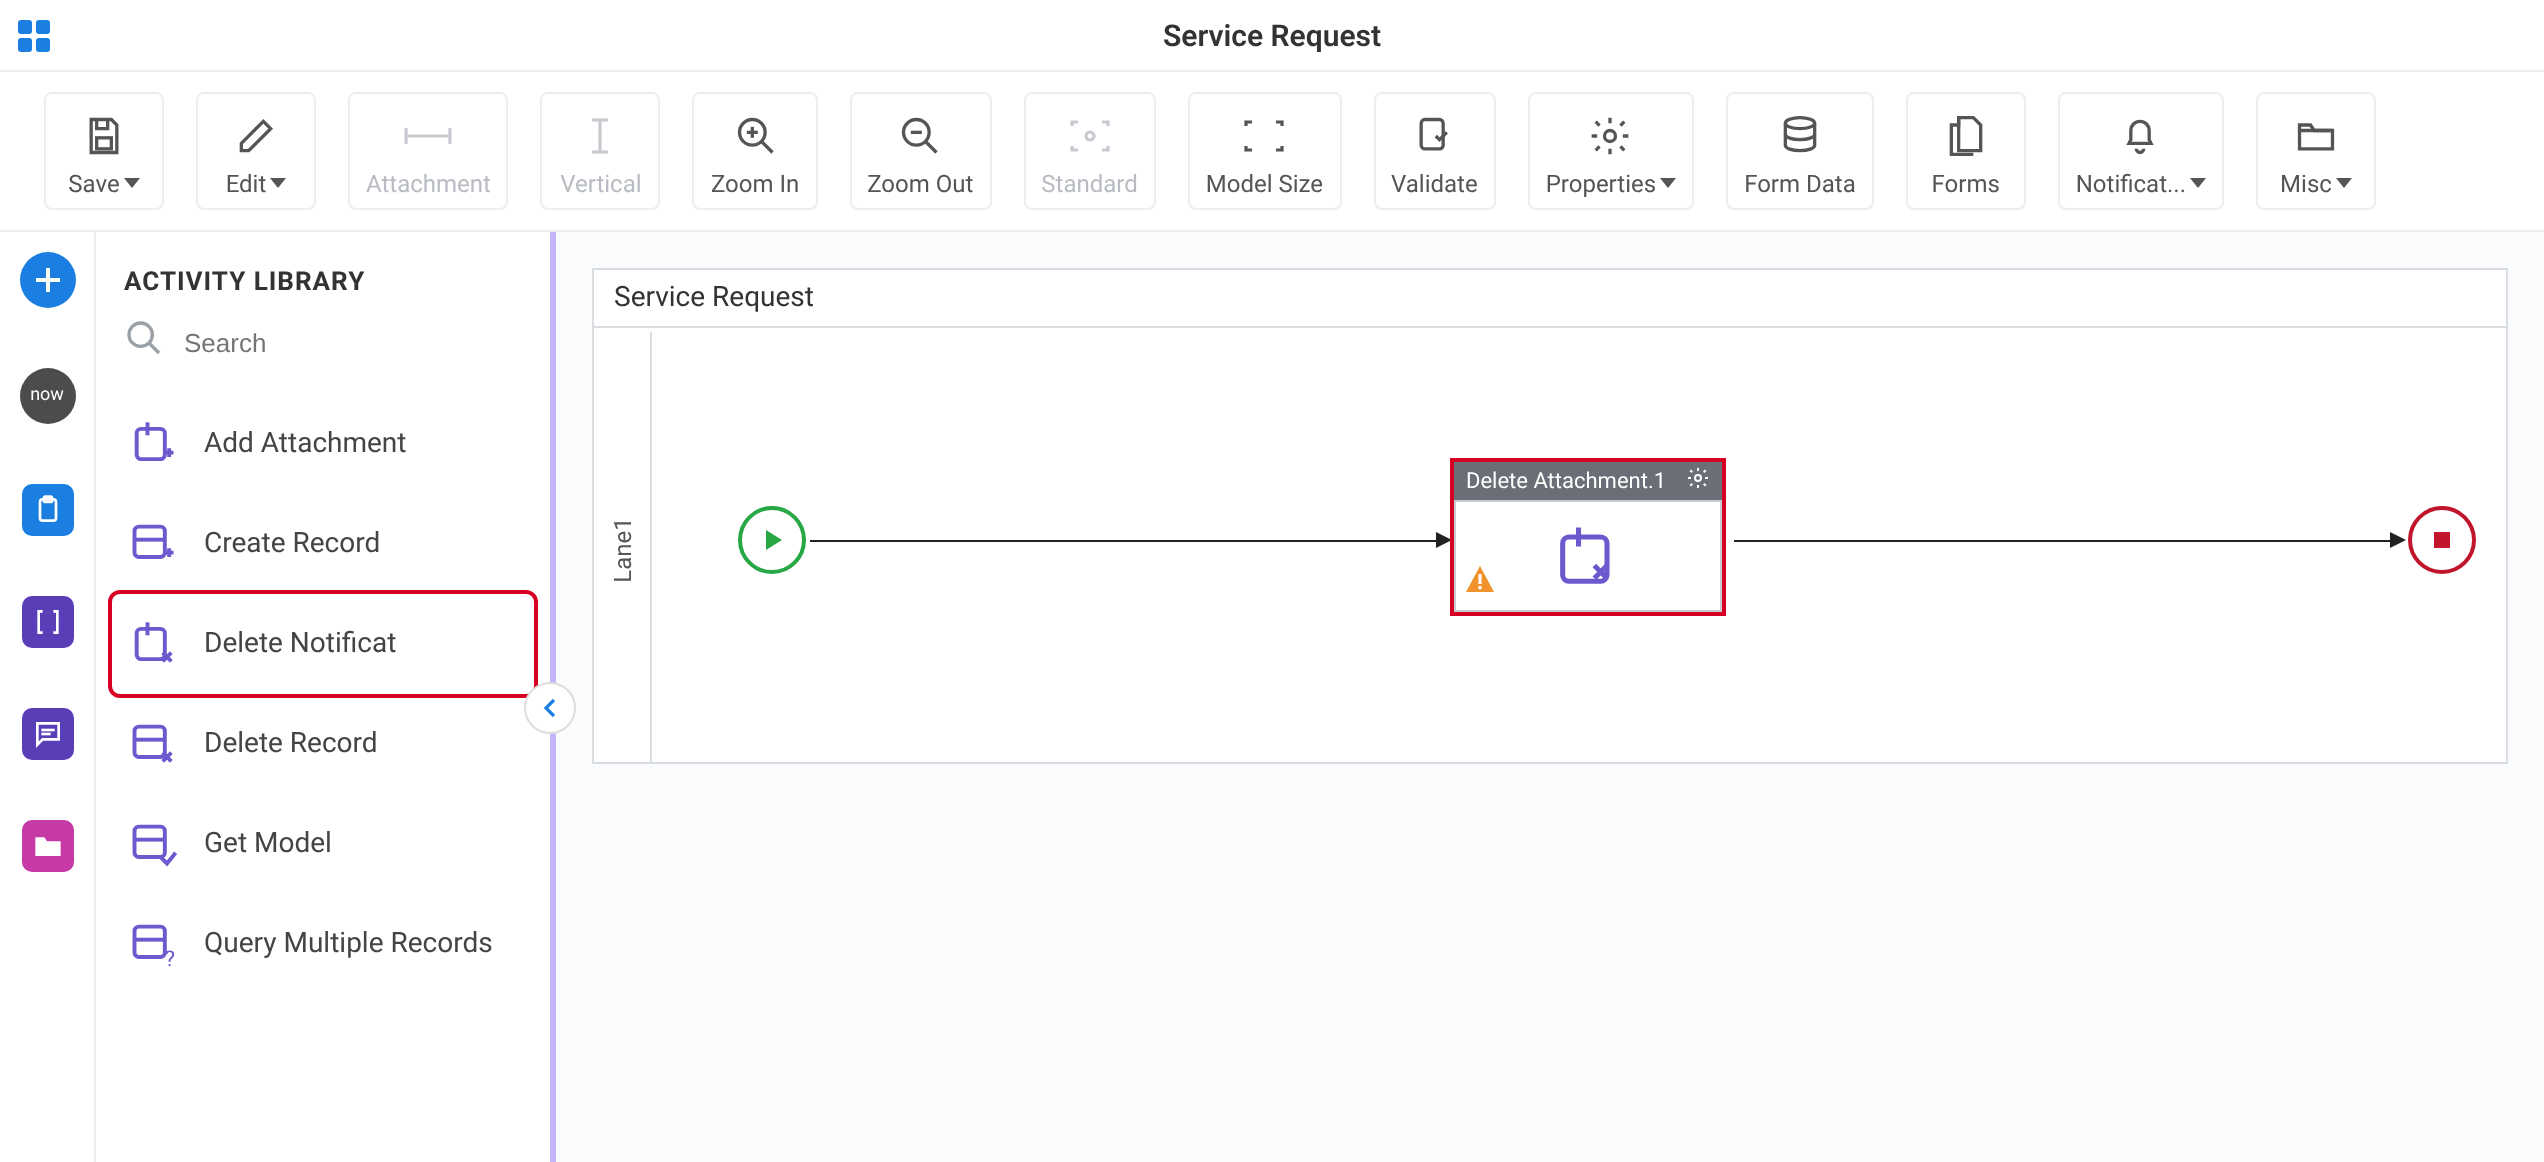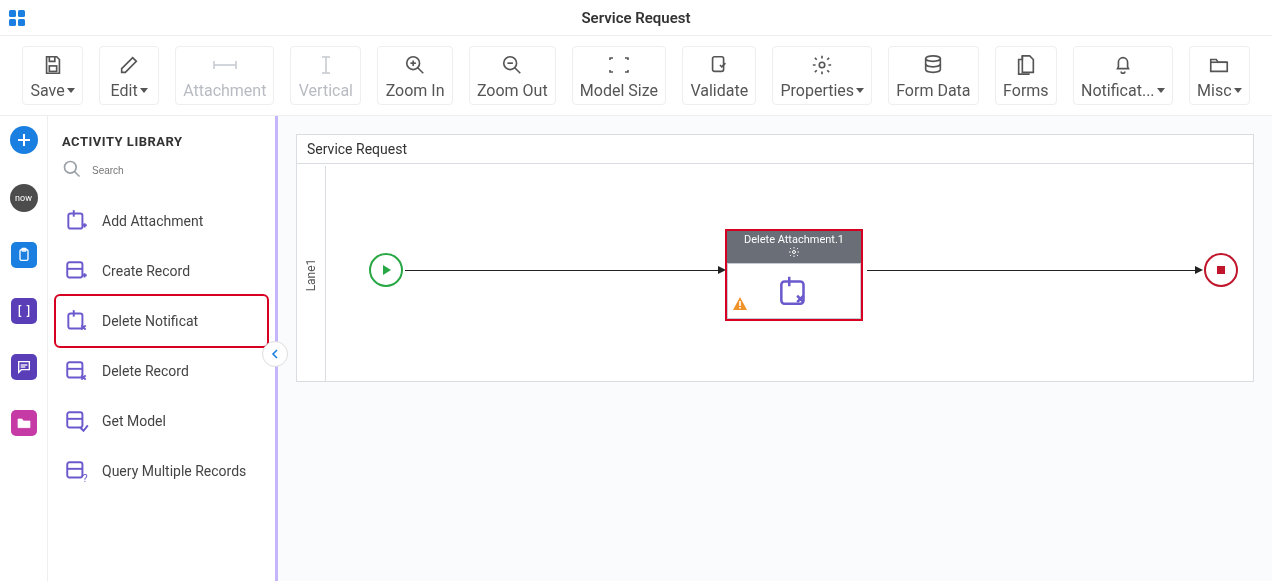--- a/index.html
+++ b/index.html
@@ -54,21 +54,21 @@
     min-width: 60px;
     display: flex;
     flex-direction: column;
     align-items: center;
     justify-content: center;
     cursor: pointer;
     padding: 4px 8px;
   }
   .tb-btn .ico { height: 30px; display:flex; align-items:center; justify-content:center;}
   .tb-btn .lbl {
-    font-size: 16px;
+    font-size: 12px;
     color: #555;
     display: flex;
     align-items: center;
     gap: 2px;
     margin-top: 2px;
     white-space: nowrap;
   }
   .tb-btn.disabled .ico svg { stroke: #c7cbd1; }
   .tb-btn.disabled .lbl { color: #b8bcc2; }
   .caret-down {
@@ -122,21 +122,21 @@
   }
   .search-row {
     display: flex;
     align-items:center;
     gap: 8px;
     padding: 8px 14px 10px 14px;
   }
   .search-row input {
     border: none;
     outline: none;
-    font-size: 10px;
+    font-size: 13px;
     color:#777;
     flex:1;
   }
   .provider-row {
     display:flex;
     justify-content: space-between;
     align-items:center;
     padding: 10px 14px 6px 14px;
     font-weight:600;
     color:#444;
@@ -245,21 +245,20 @@
     background: #fff;
   }
   .act-node-head {
     background:#6a6e77;
     color:#fff;
     font-size:11px;
     padding: 2px 6px;
     display:flex;
     justify-content:space-between;
     align-items:center;
-    flex-direction:column;
   }
   .act-node-body {
     height: 56px;
     display:flex;
     align-items:center;
     justify-content:center;
     border: 1px solid #c7cbd1;
     margin:0;
     position: relative;
   }
@@ -366,20 +365,31 @@
   <div class="tb-btn">
     <span class="ico">
         <svg width="22" height="22" viewBox="0 0 24 24" fill="none" stroke="#555" stroke-width="1.8">
           <circle cx="10" cy="10" r="7"></circle>
           <line x1="15" y1="15" x2="21" y2="21"></line>
           <line x1="7" y1="10" x2="13" y2="10"></line>
         </svg>
       </span>
     <span class="lbl">
         <span>Zoom Out</span>
+      </span>
+  </div>
+  <div class="tb-btn disabled">
+    <span class="ico">
+        <svg width="26" height="22" viewBox="0 0 26 22" fill="none" stroke="#c7cbd1" stroke-width="1.6">
+          <path d="M4 6V4h3M22 6V4h-3M4 16v2h3M22 16v2h-3"></path>
+          <circle cx="13" cy="11" r="2"></circle>
+        </svg>
+      </span>
+    <span class="lbl">
+        <span>Standard</span>
       </span>
   </div>
   <div class="tb-btn">
     <span class="ico">
         <svg width="26" height="22" viewBox="0 0 26 22" fill="none" stroke="#555" stroke-width="1.6">
           <path d="M4 6V4h3M22 6V4h-3M4 16v2h3M22 16v2h-3"></path>
         </svg>
       </span>
     <span class="lbl">
         <span>Model Size</span>

